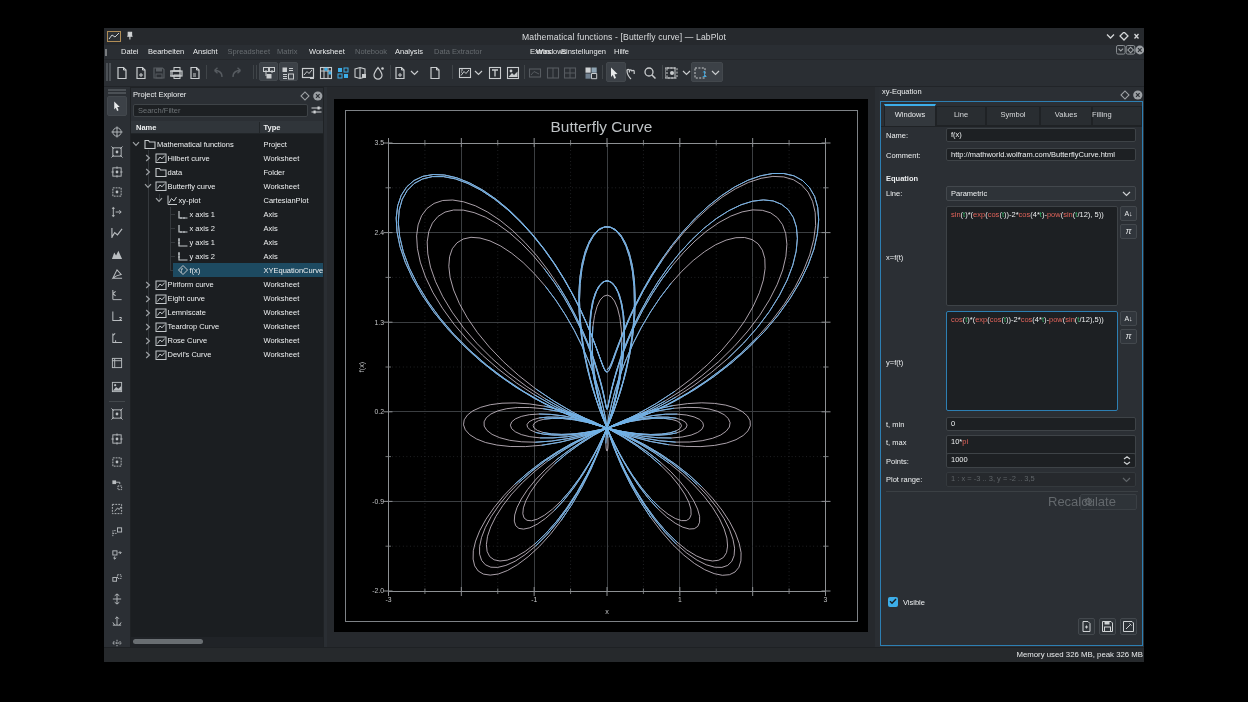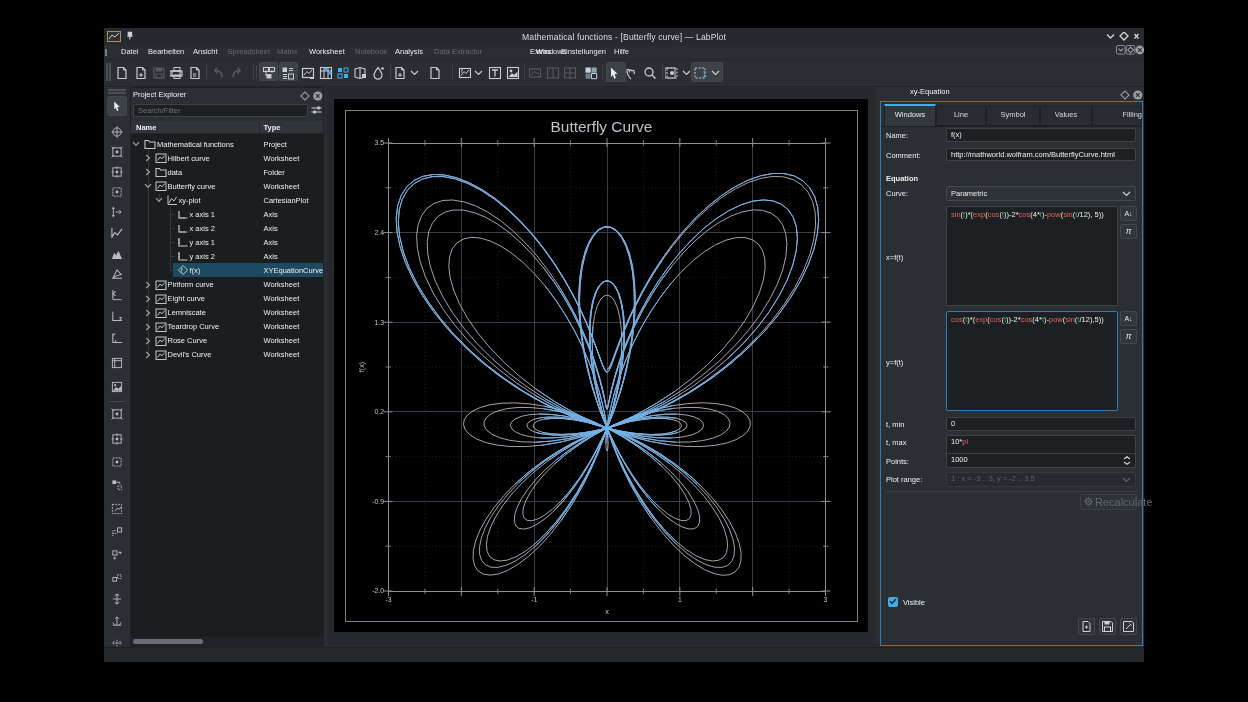--- a/index.html
+++ b/index.html
@@ -578,44 +578,44 @@
 <text x="384" y="503.7" font-size="6.8" fill="#c3c5c7" text-anchor="end" font-family="Liberation Sans">-0.9</text>
 <text x="384" y="593.3" font-size="6.8" fill="#c3c5c7" text-anchor="end" font-family="Liberation Sans">-2.0</text>
 <text x="388.5" y="602" font-size="6.8" fill="#c3c5c7" text-anchor="middle" font-family="Liberation Sans">-3</text>
 <text x="534.17" y="602" font-size="6.8" fill="#c3c5c7" text-anchor="middle" font-family="Liberation Sans">-1</text>
 <text x="679.83" y="602" font-size="6.8" fill="#c3c5c7" text-anchor="middle" font-family="Liberation Sans">1</text>
 <text x="825.5" y="602" font-size="6.8" fill="#c3c5c7" text-anchor="middle" font-family="Liberation Sans">3</text>
 <text x="362" y="369" font-size="7.2" fill="#c3c5c7" text-anchor="middle" font-family="Liberation Sans" transform="rotate(-90 362 367)">f(x)</text>
 <text x="607" y="614" font-size="7.2" fill="#c3c5c7" text-anchor="middle" font-family="Liberation Sans">x</text>
 </svg>
 <div class="abs" style="left:775px;top:59px;width:265px;height:560px;background:#2b2f34;"></div>
-<div class="txt" style="left:778px;top:59px;color:#eef0f1;margin-left:28px;">xy-Equation</div>
+<div class="txt" style="left:778px;top:59px;color:#eef0f1;">xy-Equation</div>
 <svg class="abs" style="left:1016px;top:62px" width="26" height="10" viewBox="0 0 26 10">
  <rect x="2.2" y="2.2" width="5.6" height="5.6" transform="rotate(45 5 5)" fill="none" stroke="#9ea2a5" stroke-width="1.1"></rect>
  <circle cx="17.8" cy="5" r="4.6" fill="#9b9fa3"></circle>
  <path d="M16,3.2 19.6,6.8 M19.6,3.2 16,6.8" stroke="#2b2f34" stroke-width="1.2"></path>
 </svg>
 <div class="abs" style="left:776px;top:73px;width:263px;height:545px;border:1px solid #2d7fb3;background:#2b2f34;"></div>
 <div class="abs" style="left:780px;top:76px;width:52px;height:22px;background:#33383d;border:1px solid #1f2225;border-top:2px solid #3daee9;border-bottom:none;"></div>
 <div class="txt" style="left:780px;top:82px;width:52px;text-align:center;">Windows</div>
 <div class="abs" style="left:832px;top:78px;width:50px;height:20px;background:#292d31;border:1px solid #1f2225;"></div>
 <div class="txt" style="left:832px;top:82px;width:50px;text-align:center;color:#d7d9db;">Line</div>
 <div class="abs" style="left:882px;top:78px;width:54px;height:20px;background:#292d31;border:1px solid #1f2225;"></div>
 <div class="txt" style="left:882px;top:82px;width:54px;text-align:center;color:#d7d9db;">Symbol</div>
 <div class="abs" style="left:936px;top:78px;width:52px;height:20px;background:#292d31;border:1px solid #1f2225;"></div>
 <div class="txt" style="left:936px;top:82px;width:52px;text-align:center;color:#d7d9db;">Values</div>
 <div class="abs" style="left:988px;top:78px;width:50px;height:20px;background:#292d31;border:1px solid #1f2225;"></div>
-<div class="txt" style="left:988px;top:82px;width:50px;text-align:right;color:#d7d9db;">Filling</div>
+<div class="txt" style="left:988px;top:82px;width:50px;text-align:left;color:#d7d9db;">Filling</div>
 <div class="abs" style="left:777px;top:97.5px;width:261px;height:1px;background:#1f2225;"></div>
 <div class="lbl" style="left:782px;top:103px;">Name:</div>
 <div class="field" style="left:842px;top:100px;width:190px;height:13.5px;">f(x)</div>
 <div class="lbl" style="left:782px;top:122.5px;">Comment:</div>
 <div class="field" style="left:842px;top:119.5px;width:190px;height:13.5px;">http://mathworld.wolfram.com/ButterflyCurve.html</div>
 <div class="lbl" style="left:782px;top:146px;font-weight:bold;">Equation</div>
-<div class="lbl" style="left:782px;top:161px;">Curve:</div>
+<div class="lbl" style="left:782px;top:161px;">Line:</div>
 <div class="field" style="left:842px;top:158px;width:190px;height:15px;line-height:13px;background:#2e3338;border-color:#43484d;">Parametric</div>
 <svg class="abs" style="left:1018px;top:163px" width="9" height="6" viewBox="0 0 9 6">
       <polyline points="1,1 4.5,4.5 8,1" stroke="#cfd2d4" stroke-width="1.2" fill="none"></polyline>
     </svg>
 <div class="field" style="left:842px;top:178px;width:172px;height:100px;line-height:11px;padding-top:2px;"><span style="color:#e0635a">sin</span>(<span style="color:#2fb364">t</span>)*(<span style="color:#e0635a">exp</span>(<span style="color:#e0635a">cos</span>(<span style="color:#2fb364">t</span>))-2*<span style="color:#e0635a">cos</span>(4*<span style="color:#2fb364">t</span>)-<span style="color:#e0635a">pow</span>(<span style="color:#e0635a">sin</span>(<span style="color:#2fb364">t</span>/12), 5))</div>
 <div class="lbl" style="left:782px;top:225px;">x=f(t)</div>
 <div class="btnbox" style="left:1016px;top:178px;width:17px;height:15px;"></div>
 <div class="txt" style="left:1016px;top:180.5px;width:17px;text-align:center;font-size:7px;">A↓</div>
 <div class="btnbox" style="left:1016px;top:196px;width:17px;height:15px;"></div>
 <div class="txt" style="left:1016px;top:198px;width:17px;text-align:center;font-size:8.5px;font-style:italic;">π</div>
@@ -640,21 +640,21 @@
 <svg class="abs" style="left:1018px;top:449px" width="9" height="6" viewBox="0 0 9 6">
       <polyline points="1,1 4.5,4.5 8,1" stroke="#5f6468" stroke-width="1.2" fill="none"></polyline>
     </svg>
 <div class="abs" style="left:782px;top:462.5px;width:252px;height:1px;background:#3b4044;"></div>
 <div class="btnbox" style="left:976px;top:465.5px;width:57px;height:16px;background:#2e3338;border-color:#3a3f44;"></div>
 <svg class="abs" style="left:980px;top:469px" width="9" height="9" viewBox="0 0 9 9">
       <circle cx="4.5" cy="4.5" r="2.8" fill="none" stroke="#63686c" stroke-width="1.2"></circle>
       <circle cx="4.5" cy="4.5" r="1" fill="#63686c"></circle>
       <path d="M4.5,0.5 4.5,2 M4.5,7 4.5,8.5 M0.5,4.5 2,4.5 M7,4.5 8.5,4.5 M1.7,1.7 2.7,2.7 M6.3,6.3 7.3,7.3 M7.3,1.7 6.3,2.7 M2.7,6.3 1.7,7.3" stroke="#63686c"></path>
     </svg>
-<div class="txt" style="left:991px;top:468.5px;font-size:11px;color:#63686c;">Recalculate</div>
+<div class="txt" style="left:944px;top:468.5px;font-size:13px;color:#63686c;">Recalculate</div>
 <div class="abs" style="left:784px;top:568.5px;width:10px;height:10px;background:#3daee9;border-radius:2px;"></div>
 <svg class="abs" style="left:785px;top:570px" width="8" height="7" viewBox="0 0 8 7">
       <polyline points="1,3.2 3,5.2 7,1" stroke="#1b1e21" stroke-width="1.4" fill="none"></polyline>
     </svg>
 <div class="lbl" style="left:799px;top:569.5px;">Visible</div>
 <div class="btnbox" style="left:974px;top:590px;width:17px;height:17px;background:#2e3338;"></div>
 <div class="btnbox" style="left:995px;top:590px;width:17px;height:17px;background:#2e3338;"></div>
 <div class="btnbox" style="left:1016px;top:590px;width:17px;height:17px;background:#2e3338;"></div>
 <svg class="abs" style="left:977px;top:593px" width="11" height="11" viewBox="0 0 11 11">
       <path d="M2,0.5 L7,0.5 L9,2.5 L9,10.5 L2,10.5 Z" fill="none" stroke="#cfd2d4"></path>
@@ -663,12 +663,13 @@
 <svg class="abs" style="left:998px;top:593px" width="11" height="11" viewBox="0 0 11 11">
       <path d="M0.5,0.5 L9,0.5 L10.5,2 L10.5,10.5 L0.5,10.5 Z" fill="none" stroke="#cfd2d4"></path>
       <rect x="2.5" y="0.5" width="5" height="3" fill="#cfd2d4"></rect>
       <rect x="2.5" y="6" width="6" height="4.5" fill="none" stroke="#cfd2d4"></rect>
     </svg>
 <svg class="abs" style="left:1019px;top:593px" width="11" height="11" viewBox="0 0 11 11">
       <path d="M0.5,0.5 L9,0.5 L10.5,2 L10.5,10.5 L0.5,10.5 Z" fill="none" stroke="#cfd2d4"></path>
       <path d="M3,8 L8,3 M6.5,2.5 L8.5,4.5" stroke="#cfd2d4"></path>
     </svg>
 <div class="abs" style="left:0;top:619px;width:1040px;height:15px;background:#26292c;border-top:1px solid #1e2124;"></div>
+<div class="txt" style="left:0;top:621.5px;width:1039px;text-align:right;font-size:7.8px;">Memory used 326 MB, peak 326 MB</div>
 </div>
 </body></html>

